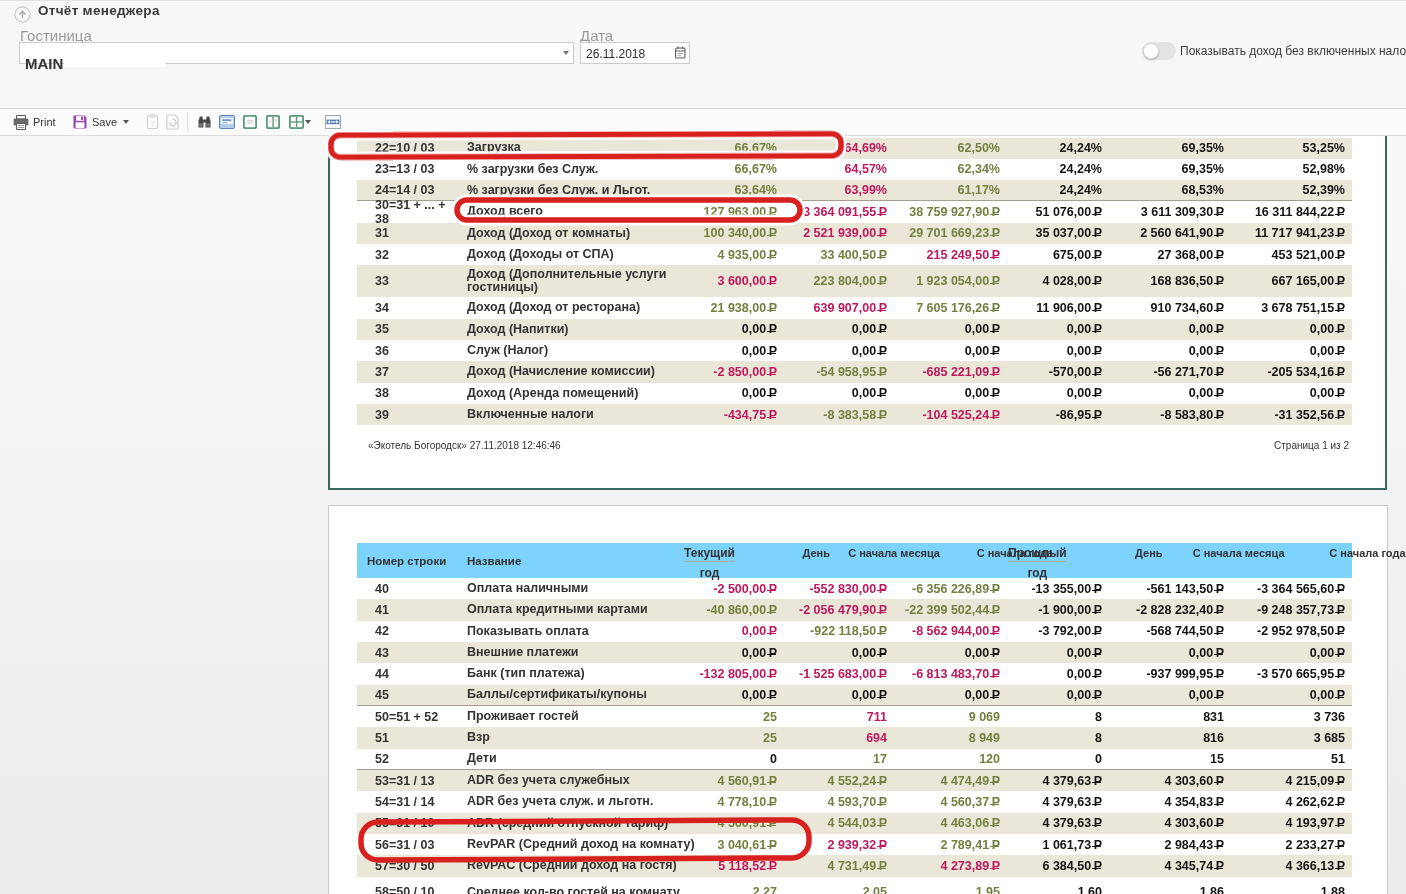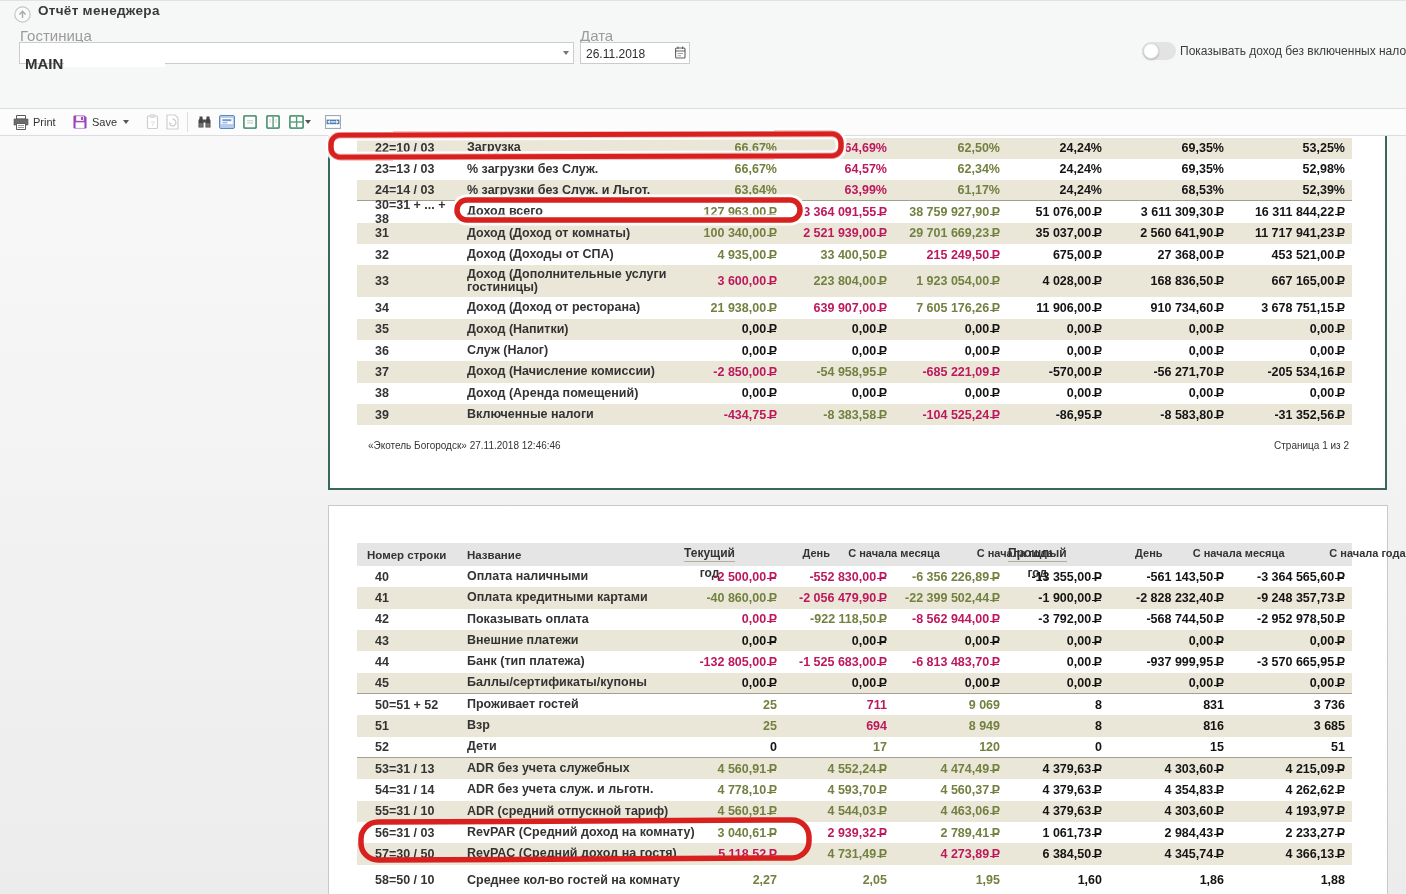--- a/index.html
+++ b/index.html
@@ -42,21 +42,21 @@
 .c0{width:103px;padding-left:18px;box-sizing:border-box;flex:none}
 .c1{width:223px;padding-left:7px;box-sizing:border-box;flex:none;line-height:13.5px;white-space:nowrap}
 .n1,.n2,.n3,.n4,.n5,.n6{text-align:right;padding-right:7px;box-sizing:border-box;flex:none;white-space:nowrap}
 .n1{width:101px}.n2{width:110px}.n3{width:113px}.n4{width:102px}.n5{width:122px}.n6{width:121px}
 .g{color:#738140}
 .m{color:#be185d}
 .k{color:#141414}
 .rb{display:inline-block;position:relative}
 .rb::after{content:"";position:absolute;left:-1.5px;right:1.5px;bottom:4.2px;border-top:1.4px solid currentColor}
 
-#th2{display:flex;height:23px;background:#e5e5e5;font-weight:bold;box-sizing:border-box}
+#th2{display:flex;height:35px;background:#7dd3fc;font-weight:bold;box-sizing:border-box}
 .hA{width:103px;padding-left:10px;box-sizing:border-box;display:flex;align-items:center;font-size:11.5px}
 .hB{width:223px;padding-left:7px;box-sizing:border-box;display:flex;align-items:center;font-size:11.5px}
 .grp{display:flex;flex-direction:row;box-sizing:border-box}
 .gt{height:19px;line-height:20px;font-size:12px;text-align:center;border-bottom:1px solid #b3ae9b;box-sizing:border-box;margin:0 1px}
 .gs{display:flex;height:20px;align-items:center;font-size:11px}
 
 #foot1{position:absolute;left:38px;top:304px;width:981px;font-size:10px;font-weight:normal;color:#333;display:flex;justify-content:space-between}
 
 #anno{left:0;top:0;width:1406px;height:894px;pointer-events:none}
 </style></head>

